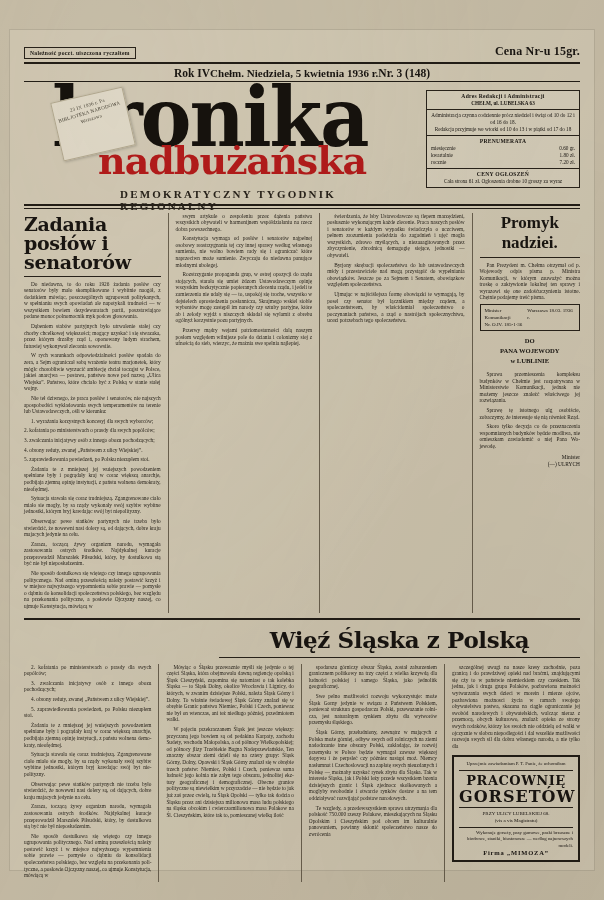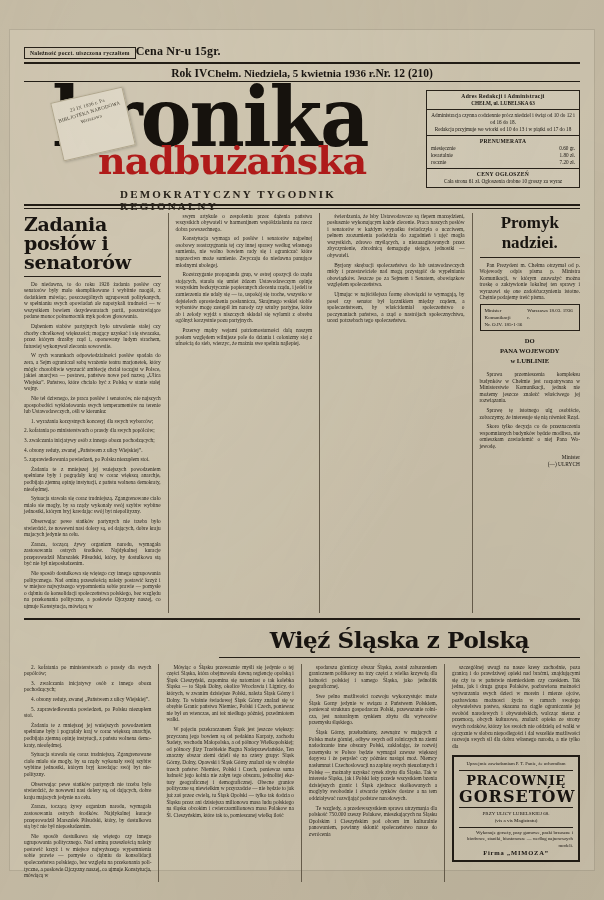--- a/index.html
+++ b/index.html
@@ -37,21 +37,21 @@
   }
   .inner {
     position: absolute;
     left: 14px; top: 14px;
     right: 14px; bottom: 10px;
   }
 
   
   .top-strip {
     display: flex;
-    justify-content: flex-start;
+    justify-content: space-between;
     align-items: flex-end;
     font-size: 6.5px;
     letter-spacing: .2px;
   }
   .tag-left {
     border: 1px solid #2a241c;
     padding: 2px 5px;
     font-size: 5.6px;
     font-weight: bold;
     letter-spacing: .3px;
@@ -315,21 +315,21 @@
     <div class="inner">
 
       <div class="top-strip">
         <div class="tag-left">Należność poczt. uiszczona ryczałtem</div>
         <div class="price">Cena Nr-u 15gr.</div>
       </div>
       <div class="rule-top"></div>
       <div class="head-row">
         <div class="b">Rok IV</div>
         <div class="center">Chełm. Niedziela, 5 kwietnia 1936 r.</div>
-        <div class="b">Nr. 12 (210)</div>
+        <div class="b">Nr. 3 (148)</div>
       </div>
       <div class="rule-head"></div>
 
       <div class="masthead">
         <div class="title-wrap">
           <div class="kronika">kronika</div>
           <div class="nadbuz">nadbużańska</div>
           <div class="subtitle">DEMOKRATYCZNY TYGODNIK REGIONALNY</div>
           <div class="stamp">
             <div class="lines">23 IX 1936 r. Pa BIBLJOTEKA NARODOWA Warszawa</div>

